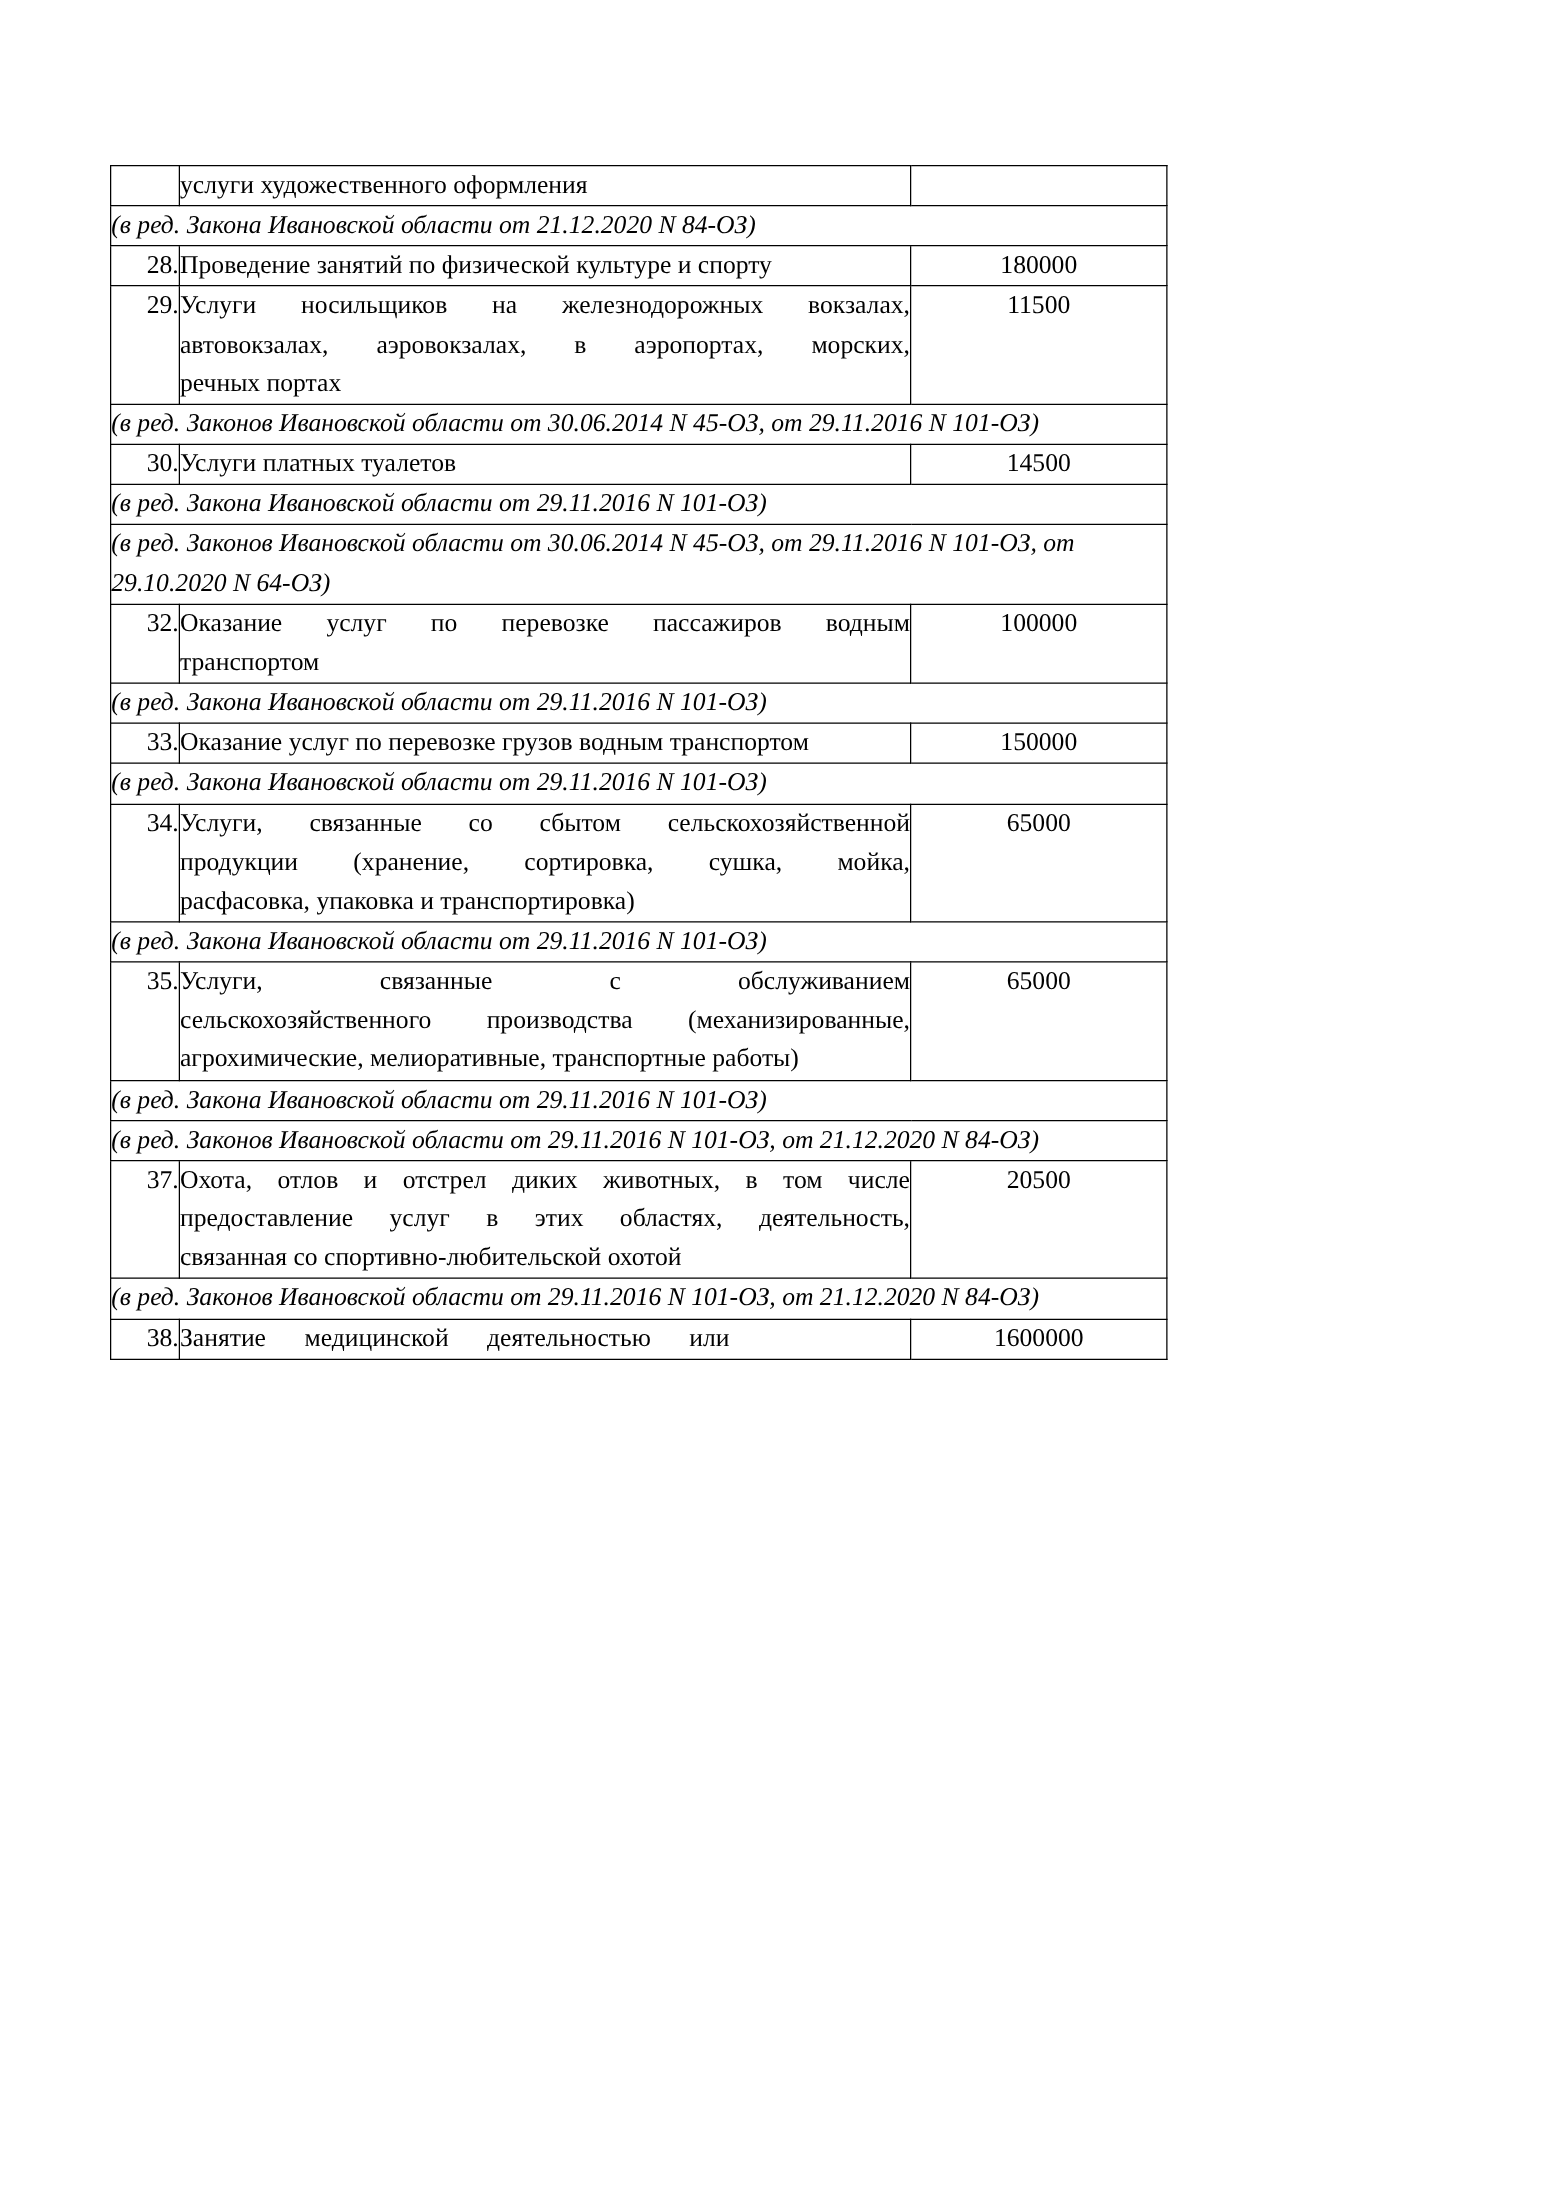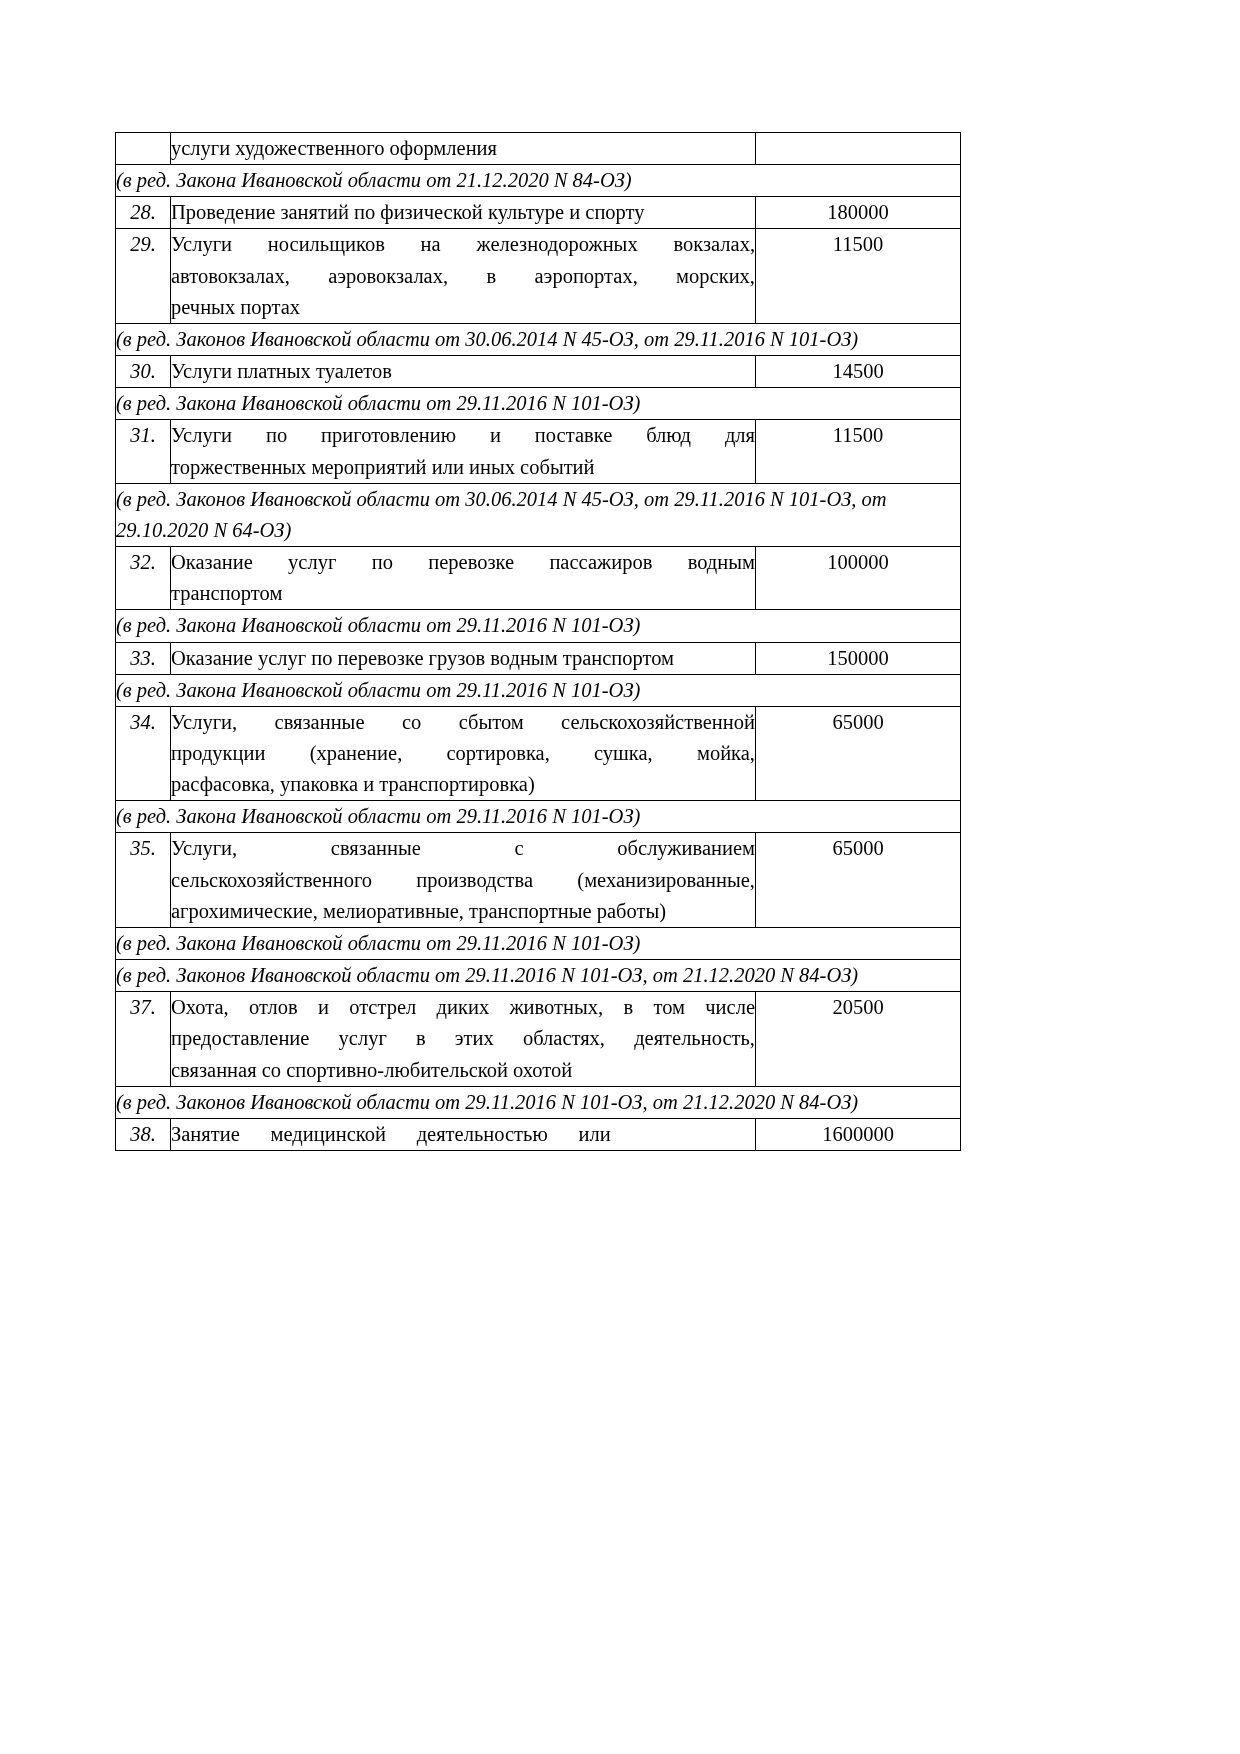--- a/index.html
+++ b/index.html
@@ -18,43 +18,42 @@
   #page {
     position: absolute;
     left: 0;
     top: 0;
     width: 1240px;
     height: 1754px;
     background: #ffffff;
   }
   #doc-table {
     position: absolute;
-    left: 115px;
+    left: 88px;
     top: 132px;
     width: 845px;
     border-collapse: collapse;
     table-layout: fixed;
     padding-left: 24px;
   }
   #doc-table td {
     border: 1px solid #000000;
     vertical-align: top;
     padding: 0;
     font-size: 20.5px;
     line-height: 1.52;
   }
   col.c-num  { width: 55px; }
   col.c-desc { width: 585px; }
   col.c-val  { width: 205px; }
 
   td.num {
-    text-align: center;
+    text-align: right;
     padding: 8px 0 10px 8px;
     white-space: nowrap;
-    font-style: italic;
   }
   td.desc {
     text-align: justify;
     text-align-last: left;
     padding: 8px 12px 10px 10px;
     hyphens: none;
   }
   td.val {
     text-align: center;
     padding: 8px 6px 10px 6px;
@@ -128,28 +127,20 @@
         <tr class="row-top">
           <td class="num">30.</td>
           <td class="desc">
             <span class="desc-line last">Услуги платных туалетов</span>
           </td>
           <td class="val">14500</td>
         </tr>
         <tr class="note-row">
           <td class="note" colspan="3">(в ред. Закона Ивановской области от 29.11.2016 N 101-ОЗ)</td>
         </tr>
-        <tr class="row-top">
-          <td class="num">31.</td>
-          <td class="desc">
-            <span class="desc-line">Услуги    по    приготовлению    и    поставке    блюд    для</span>
-            <span class="desc-line last">торжественных мероприятий или иных событий</span>
-          </td>
-          <td class="val">11500</td>
-        </tr>
         <tr class="note-row">
           <td class="note" colspan="3">(в ред. Законов Ивановской области от 30.06.2014 N 45-ОЗ, от 29.11.2016 N 101-ОЗ, от 29.10.2020 N 64-ОЗ)</td>
         </tr>
         <tr class="row-top">
           <td class="num">32.</td>
           <td class="desc">
             <span class="desc-line">Оказание    услуг    по    перевозке    пассажиров    водным</span>
             <span class="desc-line last">транспортом</span>
           </td>
           <td class="val">100000</td>

